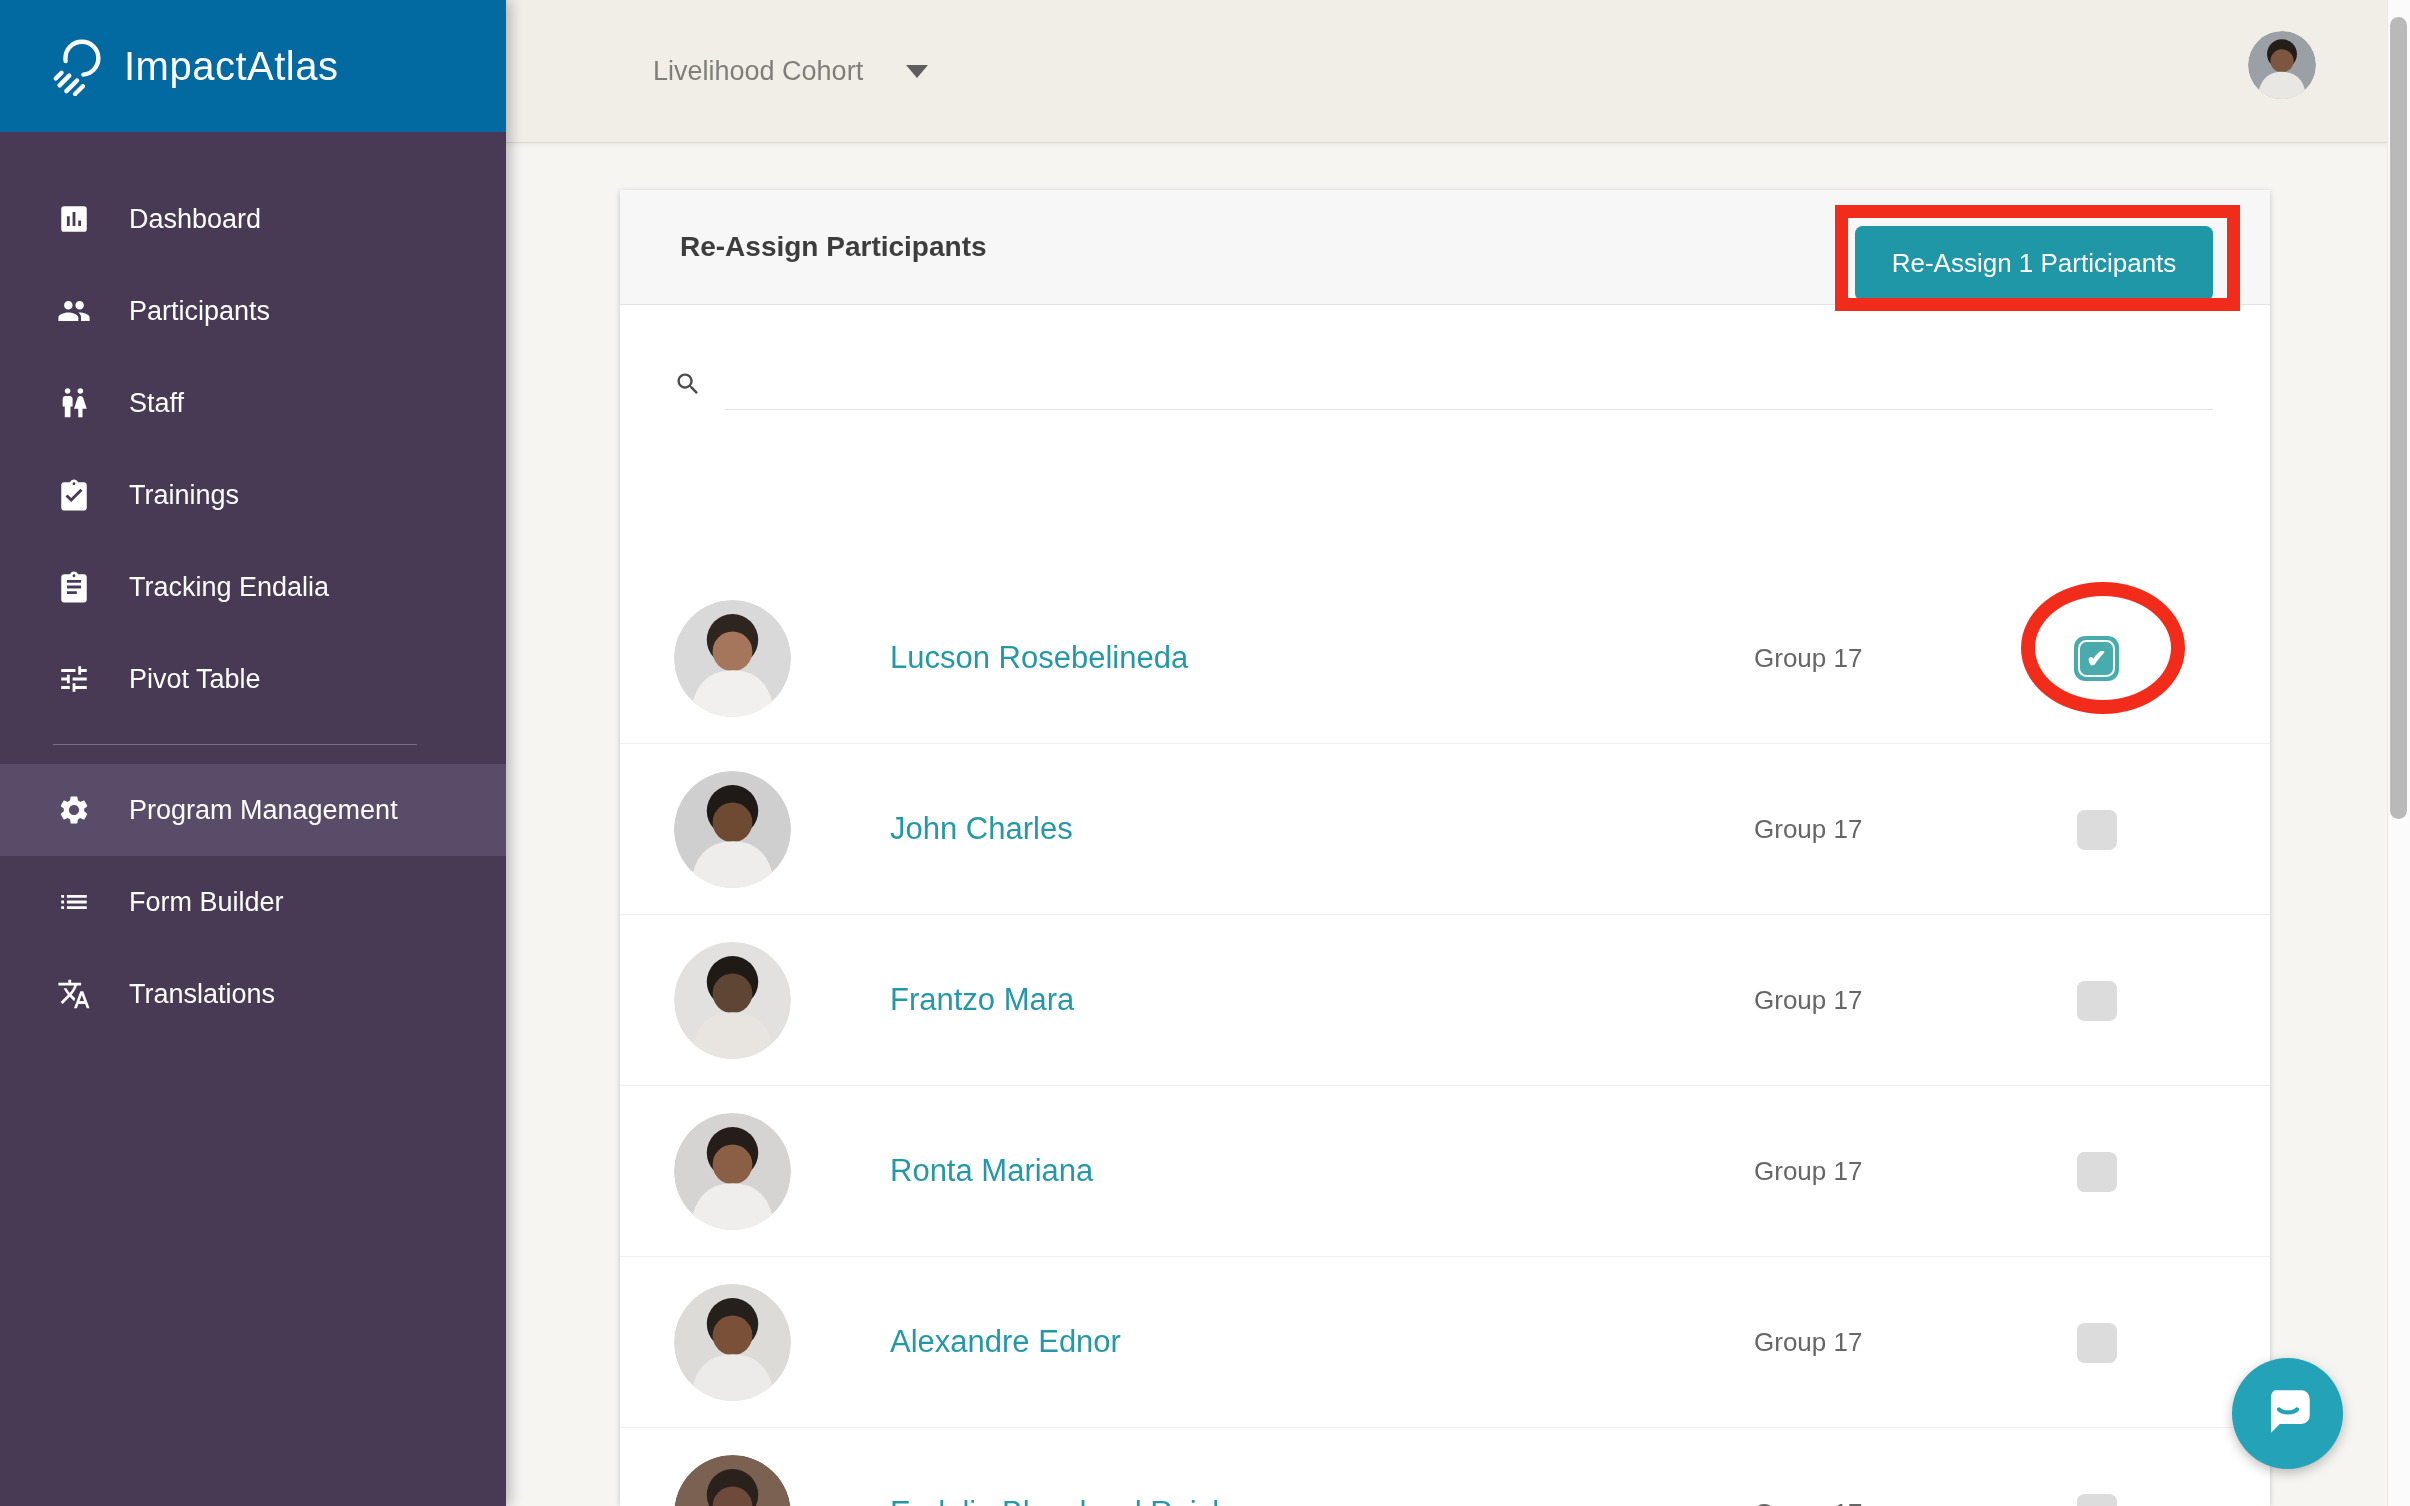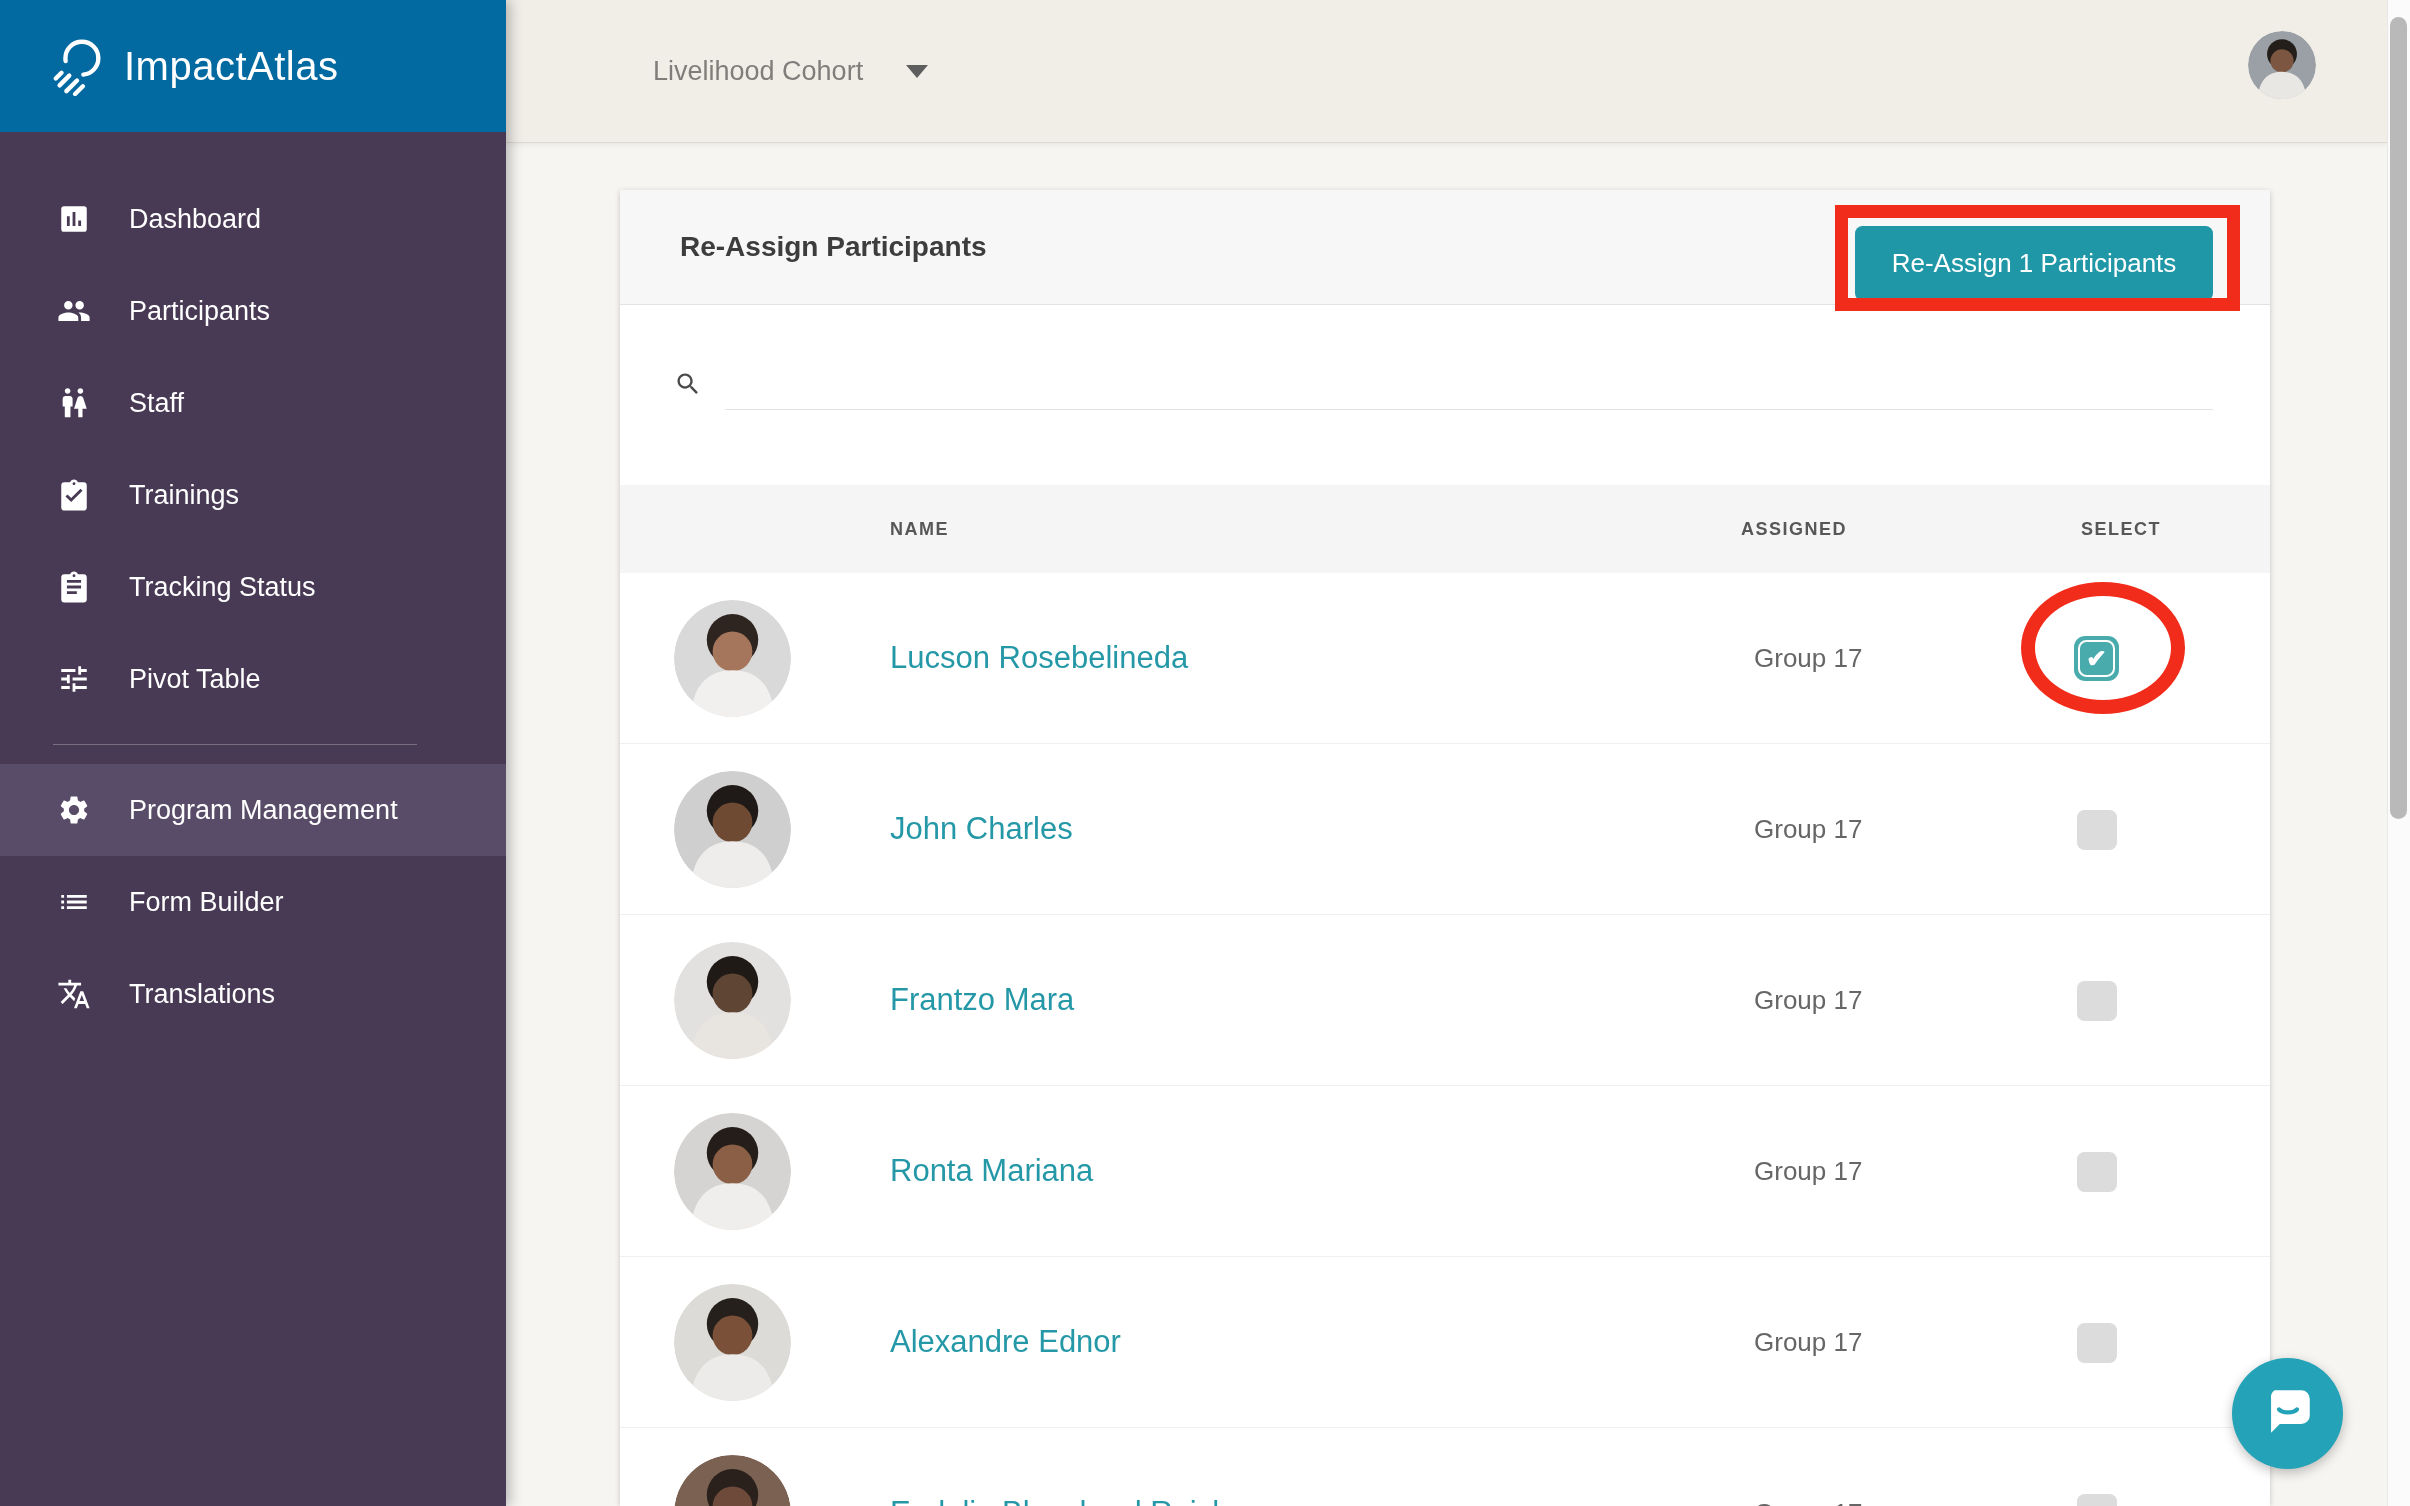--- a/index.html
+++ b/index.html
@@ -128,21 +128,21 @@
           </svg>
         </span>
         <span class="nav-label">Trainings</span>
       </div>
       <div class="nav-item">
         <span class="nav-icon">
           <svg viewBox="0 0 24 24" width="34" height="34">
             <path d="M19 3h-4.18C14.4 1.84 13.3 1 12 1c-1.3 0-2.4.84-2.82 2H5c-1.1 0-2 .9-2 2v16c0 1.1.9 2 2 2h14c1.1 0 2-.9 2-2V5c0-1.1-.9-2-2-2zm-7 0c.55 0 1 .45 1 1s-.45 1-1 1-1-.45-1-1 .45-1 1-1zm2 14H7v-2h7v2zm3-4H7v-2h10v2zm0-4H7V7h10v2z" fill="#fff" fill-rule="evenodd"></path>
           </svg>
         </span>
-        <span class="nav-label">Tracking Status</span>
+        <span class="nav-label">Tracking Endalia</span>
       </div>
       <div class="nav-item">
         <span class="nav-icon">
           <svg viewBox="0 0 24 24" width="34" height="34">
             <path d="M3 17v2h6v-2H3zM3 5v2h10V5H3zm10 16v-2h8v-2h-8v-2h-2v6h2zM7 9v2H3v2h4v2h2V9H7zm14 4v-2H11v2h10zm-6-4h2V7h4V5h-4V3h-2v6z" fill="#fff" fill-rule="evenodd"></path>
           </svg>
         </span>
         <span class="nav-label">Pivot Table</span>
       </div>
       <div class="nav-divider"></div>
@@ -193,25 +193,20 @@
     <div class="anno-rect"></div>
   </div>
 
   <span class="search-icon">
     <svg viewBox="0 0 24 24" width="28" height="28">
       <path fill="#4a4a4a" d="M15.5 14h-.79l-.28-.27C15.41 12.59 16 11.11 16 9.5 16 5.91 13.09 3 9.5 3S3 5.91 3 9.5 5.91 16 9.5 16c1.61 0 3.09-.59 4.23-1.57l.27.28v.79l5 4.99L20.49 19l-4.99-5zm-6 0C7.01 14 5 11.99 5 9.5S7.01 5 9.5 5 14 7.01 14 9.5 11.99 14 9.5 14z"></path>
     </svg>
   </span>
   <input class="search-input" value="" placeholder="" style="">
 
-  <div class="thead">
-    <span class="th th-name">NAME</span>
-    <span class="th th-assigned">ASSIGNED</span>
-    <span class="th th-select">SELECT</span>
-  </div>
 
   <div class="rows" id="rows">
       <div class="row">
         <div class="avatar"><svg viewBox="0 0 100 100" width="100%" height="100%">
   <circle cx="50" cy="50" r="50" fill="#d9d9d9"></circle>
   <circle cx="50" cy="34" r="22" fill="#2e2420"></circle>
   <circle cx="50" cy="44" r="17" fill="#a5765c"></circle>
   <path d="M50 60 C72 60 84 74 86 100 L14 100 C16 74 28 60 50 60 Z" fill="#f2f0ee"></path>
 </svg></div>
         <a class="p-name">Lucson Rosebelineda</a>

